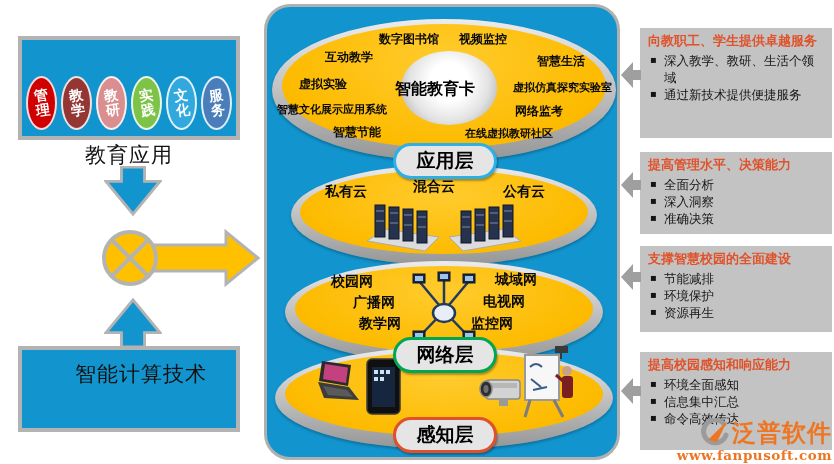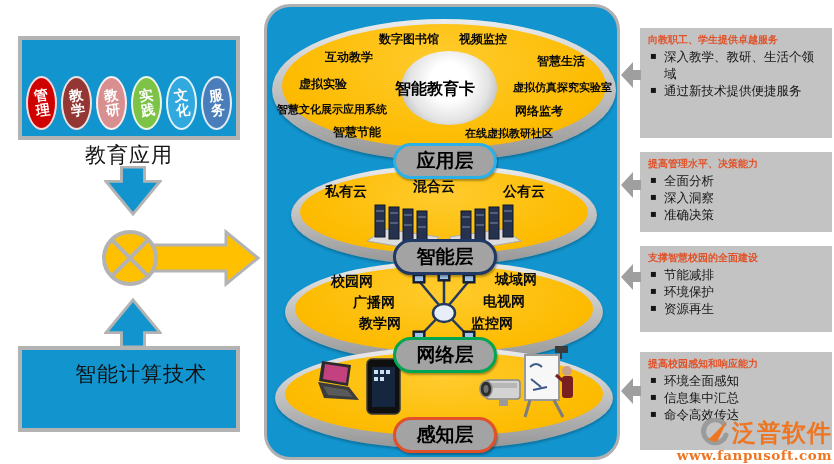--- a/index.html
+++ b/index.html
@@ -43,38 +43,38 @@
   .t4-gold { left:18px; top:345px; width:318px; height:84px;  }
 
   .app-lbl { position:absolute; font-weight:bold; color:#0a0a0a; font-size:12px; white-space:nowrap; }
   .app-lbl.small { font-size:11px; }
   .net-lbl, .cloud-lbl { position:absolute; font-weight:bold; color:#0a0a0a; font-size:14px; white-space:nowrap; }
   .card-oval { position:absolute; left:134px; top:44px; width:96px; height:74px; border-radius:50%;
                background:radial-gradient(circle at 50% 42%, #ffffff 30%, #e2e2e2 62%, #9a9a9a 100%); }
   .card-text { position:absolute; left:128px; top:72px; width:108px; 
                font-size:16px; font-weight:bold; color:#000; white-space:nowrap; }
 
-  .pill { position:absolute; left:126px; width:104px; height:36px; background:#a3a3a3;
+  .pill { position:absolute; left:126px; width:104px; height:36px; background:#e5e5e5;
           border-radius:18px; display:flex; align-items:center; justify-content:center;
           font-size:19px; font-weight:bold; color:#000; z-index:5;
           box-shadow:1px 2px 2px rgba(0,0,0,.3); }
   .pill-app        { top:136px; border:3px solid #2bb0e8; }
   .pill-intel      { top:232px; border:3px solid #1f3864; }
   .pill-network    { top:330px; border:3px solid #00a651; }
   .pill-perception { top:410px; border:3px solid #e0502a; }
 
   .illus { position:absolute; }
 
   
   .callout { position:absolute; left:640px; width:192px; background:#c3c3c3; padding:5px 8px 6px 8px; }
   .co-1 { top:28px;  min-height:110px; }
   .co-2 { top:152px; min-height:80px; }
   .co-3 { top:246px; min-height:86px; }
   .co-4 { top:352px; min-height:98px; }
-  .co-title { color:#e0522a; font-weight:bold; font-size:10px; line-height:1.3; margin-bottom:3px; }
+  .co-title { color:#e0522a; font-weight:bold; font-size:13px; line-height:1.3; margin-bottom:3px; }
   .co-list { list-style:none; }
   .co-list li { font-size:12.5px; color:#141414; line-height:1.35; padding-left:16px; position:relative; }
   .co-list li::before { content:"▪"; position:absolute; left:2px; top:0; font-size:10px; color:#141414; }
   .co-tab { position:absolute; left:-19px; width:20px; height:26px; }
 
   
   .logo { position:absolute; right:2px; bottom:2px; text-align:right; z-index:9; line-height:1; }
   .logo-row { display:flex; align-items:center; justify-content:flex-end; gap:2px; }
   .logo-name { font-family:"DejaVu Serif","Liberation Serif",serif; font-size:24px; font-weight:bold;
                color:#ee7623; letter-spacing:1px; }
@@ -178,21 +178,20 @@
         <line x1="17" y1="28" x2="25" y2="28"></line>
           <line x1="31" y1="30" x2="39" y2="30"></line>
         <line x1="45" y1="32" x2="53" y2="32"></line>
           <line x1="59" y1="34" x2="67" y2="34"></line>
         <line x1="103" y1="34" x2="111" y2="34"></line>
           <line x1="117" y1="32" x2="125" y2="32"></line>
         <line x1="131" y1="30" x2="139" y2="30"></line>
           <line x1="145" y1="28" x2="153" y2="28"></line>
       </g>
     </svg>
-    <div class="pill pill-intel">智能层</div>
 
     <div class="ellipse rim t3-rim"></div>
     <div class="ellipse gold t3-gold"></div>
     <span class="net-lbl" style="left:64px;  top:266px;">校园网</span>
     <span class="net-lbl" style="left:228px; top:264px;">城域网</span>
     <span class="net-lbl" style="left:86px;  top:287px;">广播网</span>
     <span class="net-lbl" style="left:216px; top:286px;">电视网</span>
     <span class="net-lbl" style="left:92px;  top:308px;">教学网</span>
     <span class="net-lbl" style="left:204px; top:308px;">监控网</span>
     <svg class="illus" style="left:140px; top:262px;" width="74" height="74" viewBox="0 0 74 74">

